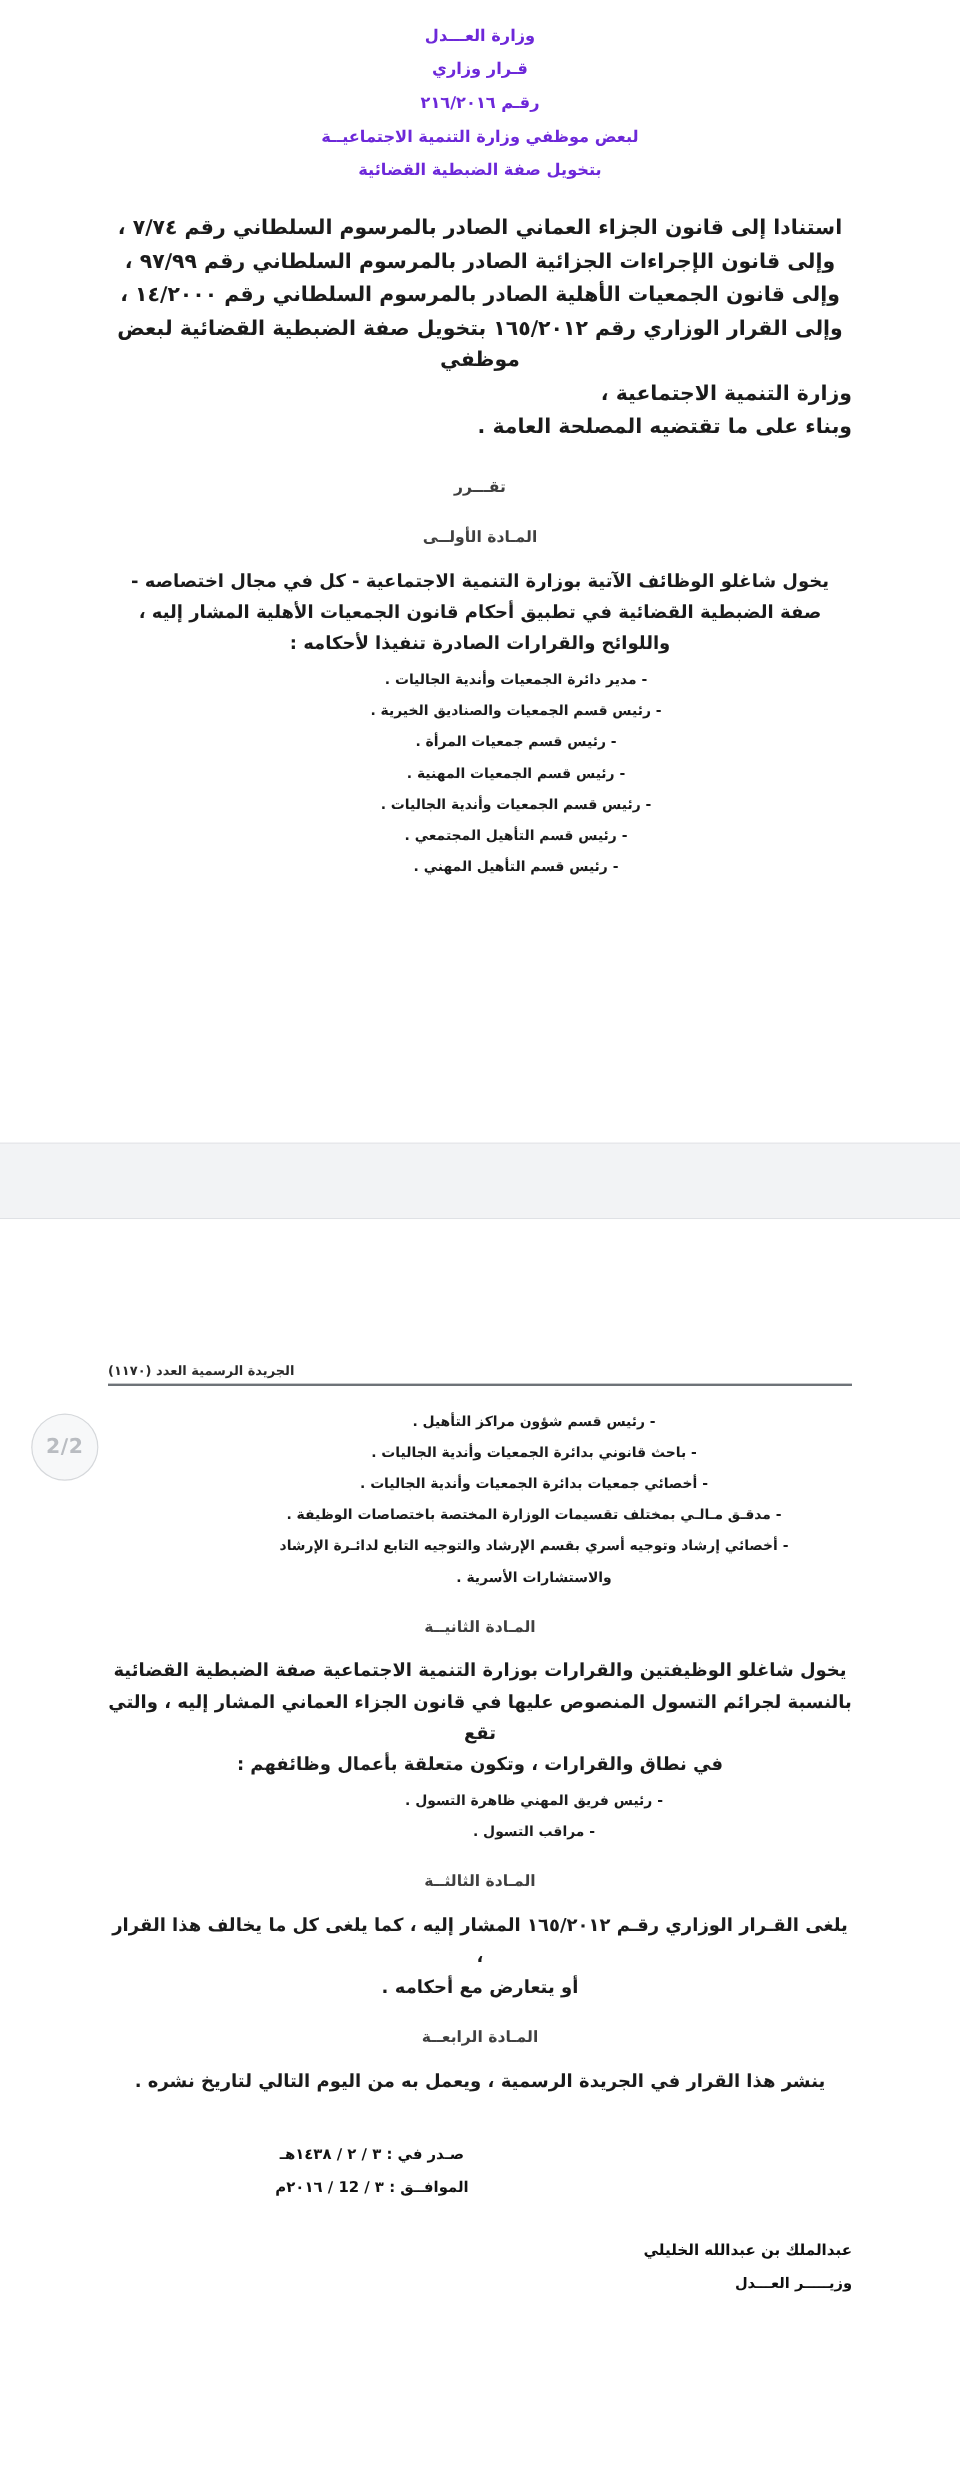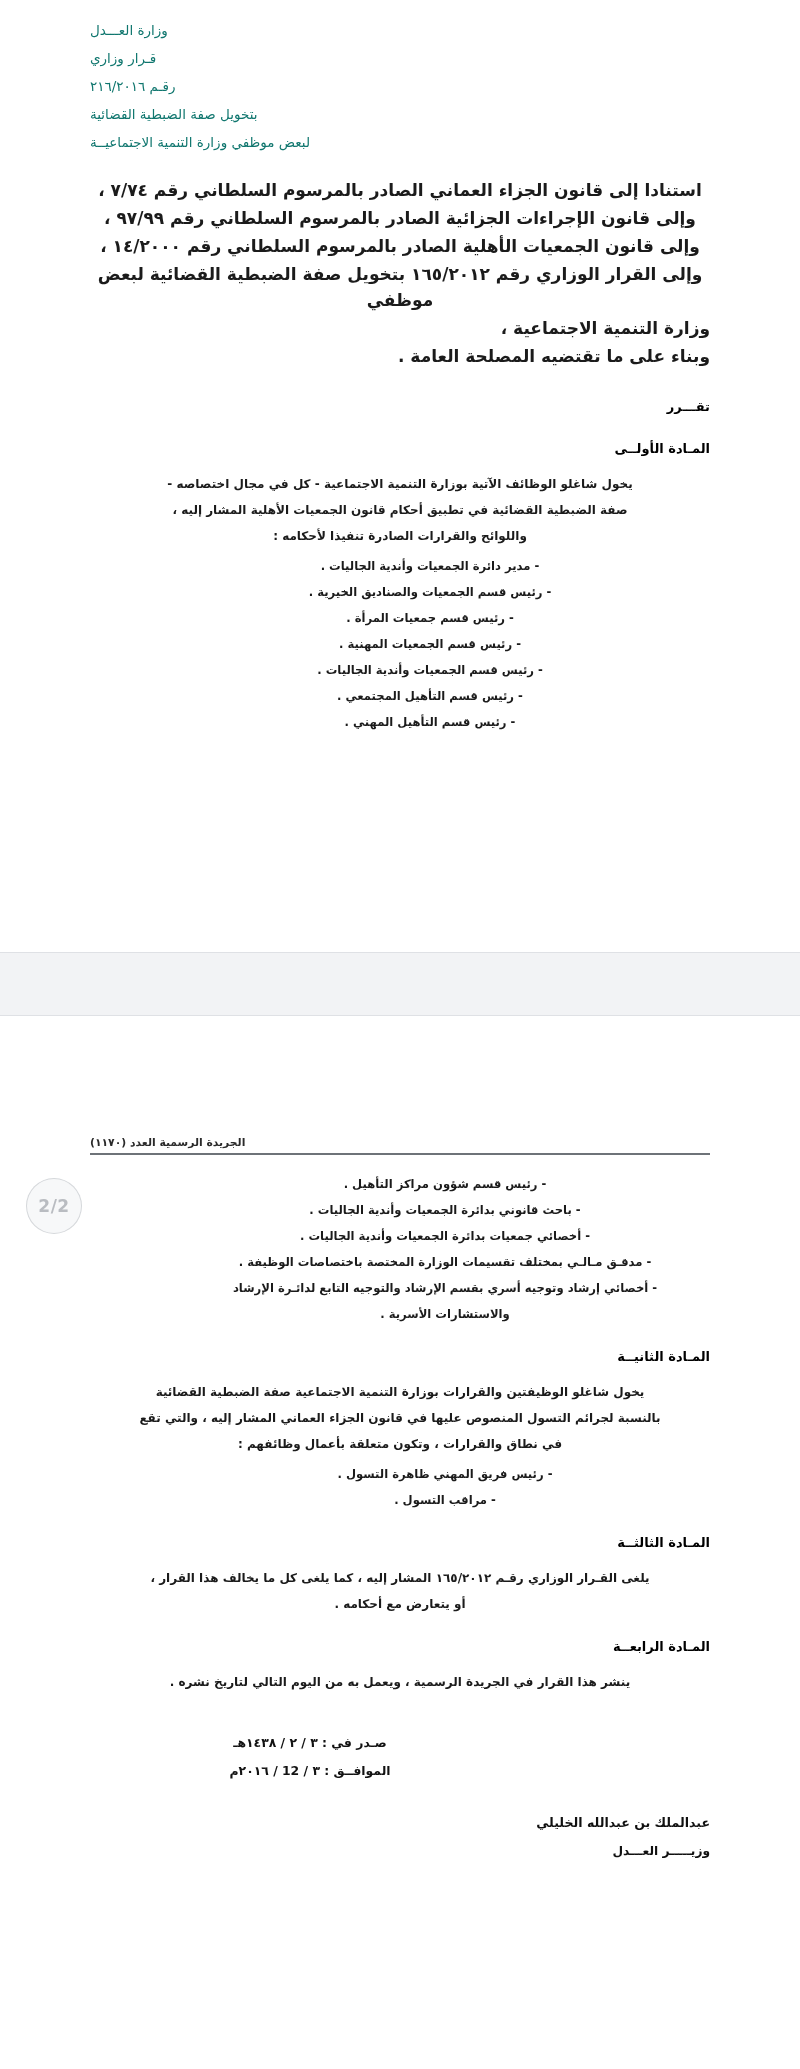--- a/index.html
+++ b/index.html
@@ -33,58 +33,59 @@
     height: 64px;
     background: #f2f3f5;
     border-top: 1px solid #dfe1e5;
     border-bottom: 1px solid #dfe1e5;
     box-sizing: border-box;
   }
   .page-two { min-height: 1053px; padding-top: 120px; padding-bottom: 30px; }
 
   
   .doc-line {
-    text-align: left;
-    font-weight: normal;
+    text-align: center;
+    font-weight: bold;
     font-size: 13.5px;
     line-height: 25px;
     letter-spacing: 0.4px;
-    color: #0f766e;
+    color: #6d28d9;
   }
   .title-block { margin-top: 6px; }
   .title-block .doc-line { margin-bottom: 3px; }
 
   .para {
     text-align: center;
     font-weight: bold;
     font-size: 17px;
     line-height: 26px;
     color: #1b1b1b;
     letter-spacing: 0.1px;
   }
   .para-right {
     text-align: right;
   }
   .para-block { margin-top: 22px; }
   .para-block .para { margin-bottom: 2px; }
 
   .section-head {
+    text-align: center;
     font-weight: bold;
     font-size: 13px;
     line-height: 24px;
     letter-spacing: 0.6px;
-    color: #000000;
+    color: #404040;
   }
   .decide-head { margin-top: 26px; margin-bottom: 0; }
   .article-head { margin-top: 18px; margin-bottom: 10px; }
 
   .body-para {
     text-align: center;
     font-weight: bold;
-    font-size: 12px;
+    font-size: 15px;
     line-height: 26px;
     color: #1b1b1b;
   }
 
   ul.item-list {
     list-style: none;
     margin: 4px 0 0 0;
     padding: 0;
   }
   ul.item-list li {
@@ -175,22 +176,22 @@
 <body>
 
 <div class="viewer">
 
   <div class="page page-one">
 
     <div class="title-block">
       <div class="doc-line">وزارة العـــدل</div>
       <div class="doc-line">قـرار وزاري</div>
       <div class="doc-line">رقـم ٢١٦/٢٠١٦</div>
+      <div class="doc-line">لبعض موظفي وزارة التنمية الاجتماعيــة</div>
       <div class="doc-line">بتخويل صفة الضبطية القضائية</div>
-      <div class="doc-line">لبعض موظفي وزارة التنمية الاجتماعيــة</div>
     </div>
 
     <div class="para-block">
       <div class="para">استنادا إلى قانون الجزاء العماني الصادر بالمرسوم السلطاني رقم ٧/٧٤ ،</div>
       <div class="para">وإلى قانون الإجراءات الجزائية الصادر بالمرسوم السلطاني رقم ٩٧/٩٩ ،</div>
       <div class="para">وإلى قانون الجمعيات الأهلية الصادر بالمرسوم السلطاني رقم ١٤/٢٠٠٠ ،</div>
       <div class="para">وإلى القرار الوزاري رقم ١٦٥/٢٠١٢ بتخويل صفة الضبطية القضائية لبعض موظفي</div>
       <div class="para para-right">وزارة التنمية الاجتماعية ،</div>
       <div class="para para-right">وبناء على ما تقتضيه المصلحة العامة .</div>
     </div>

